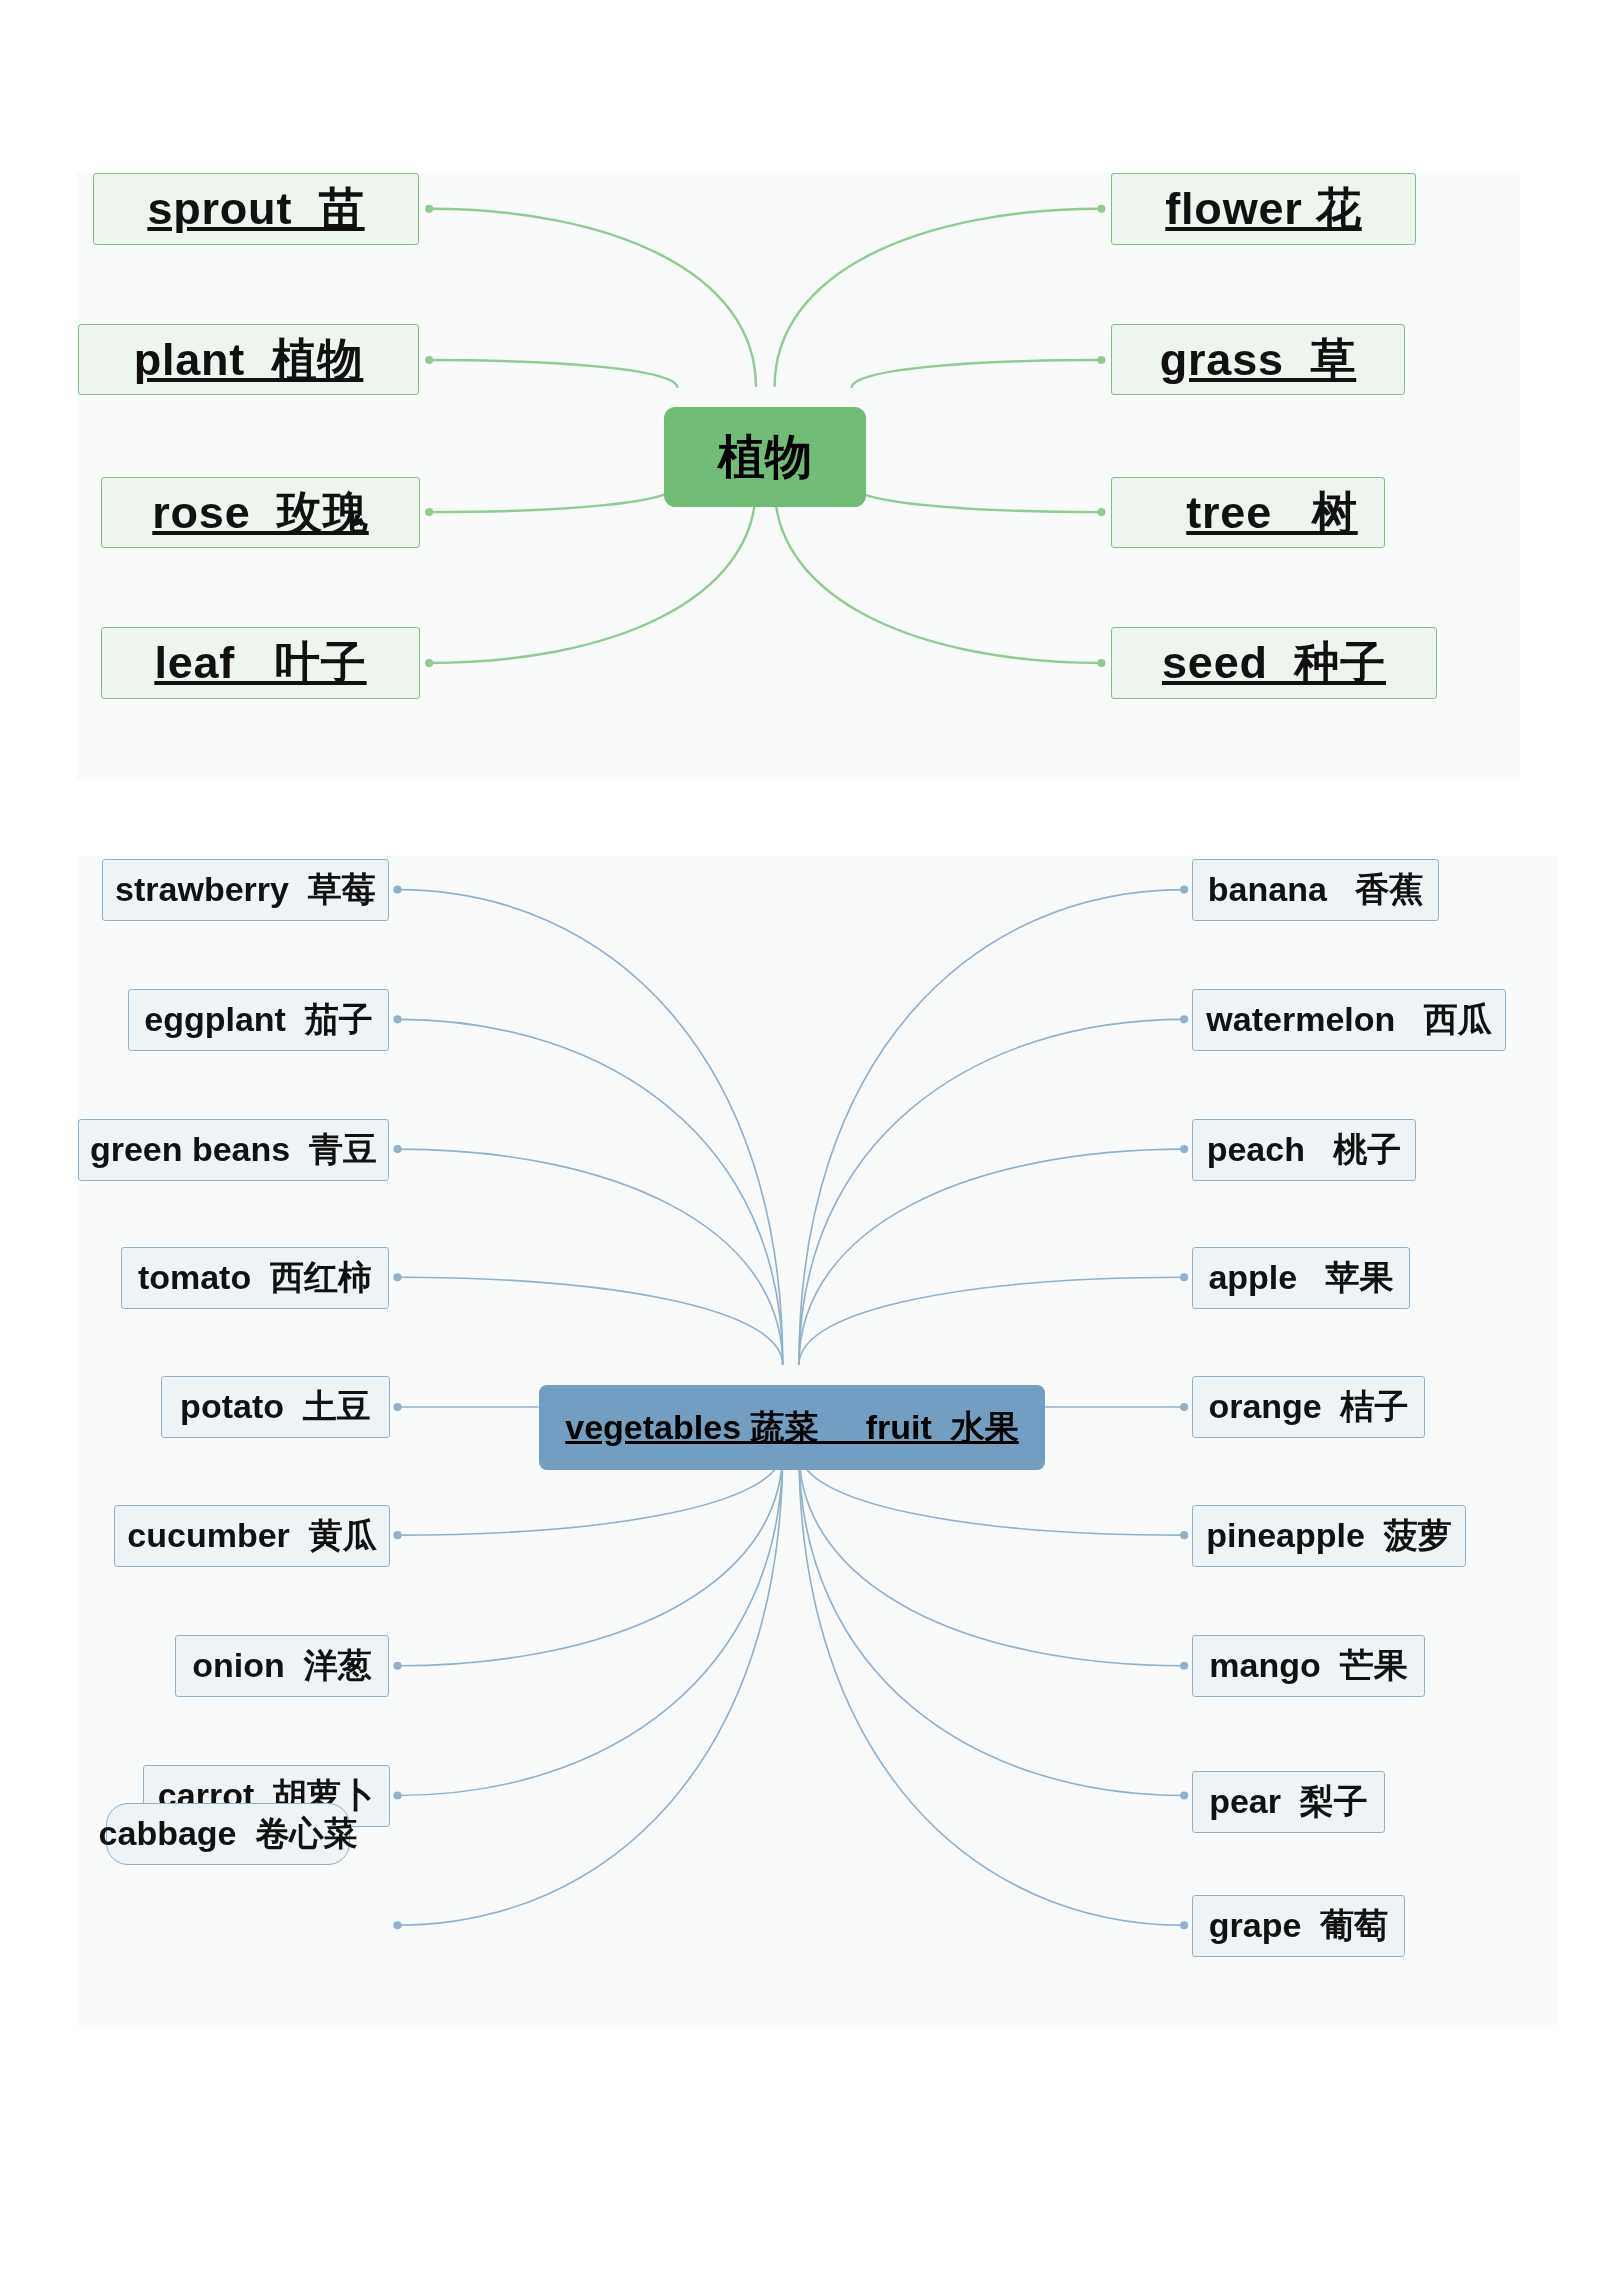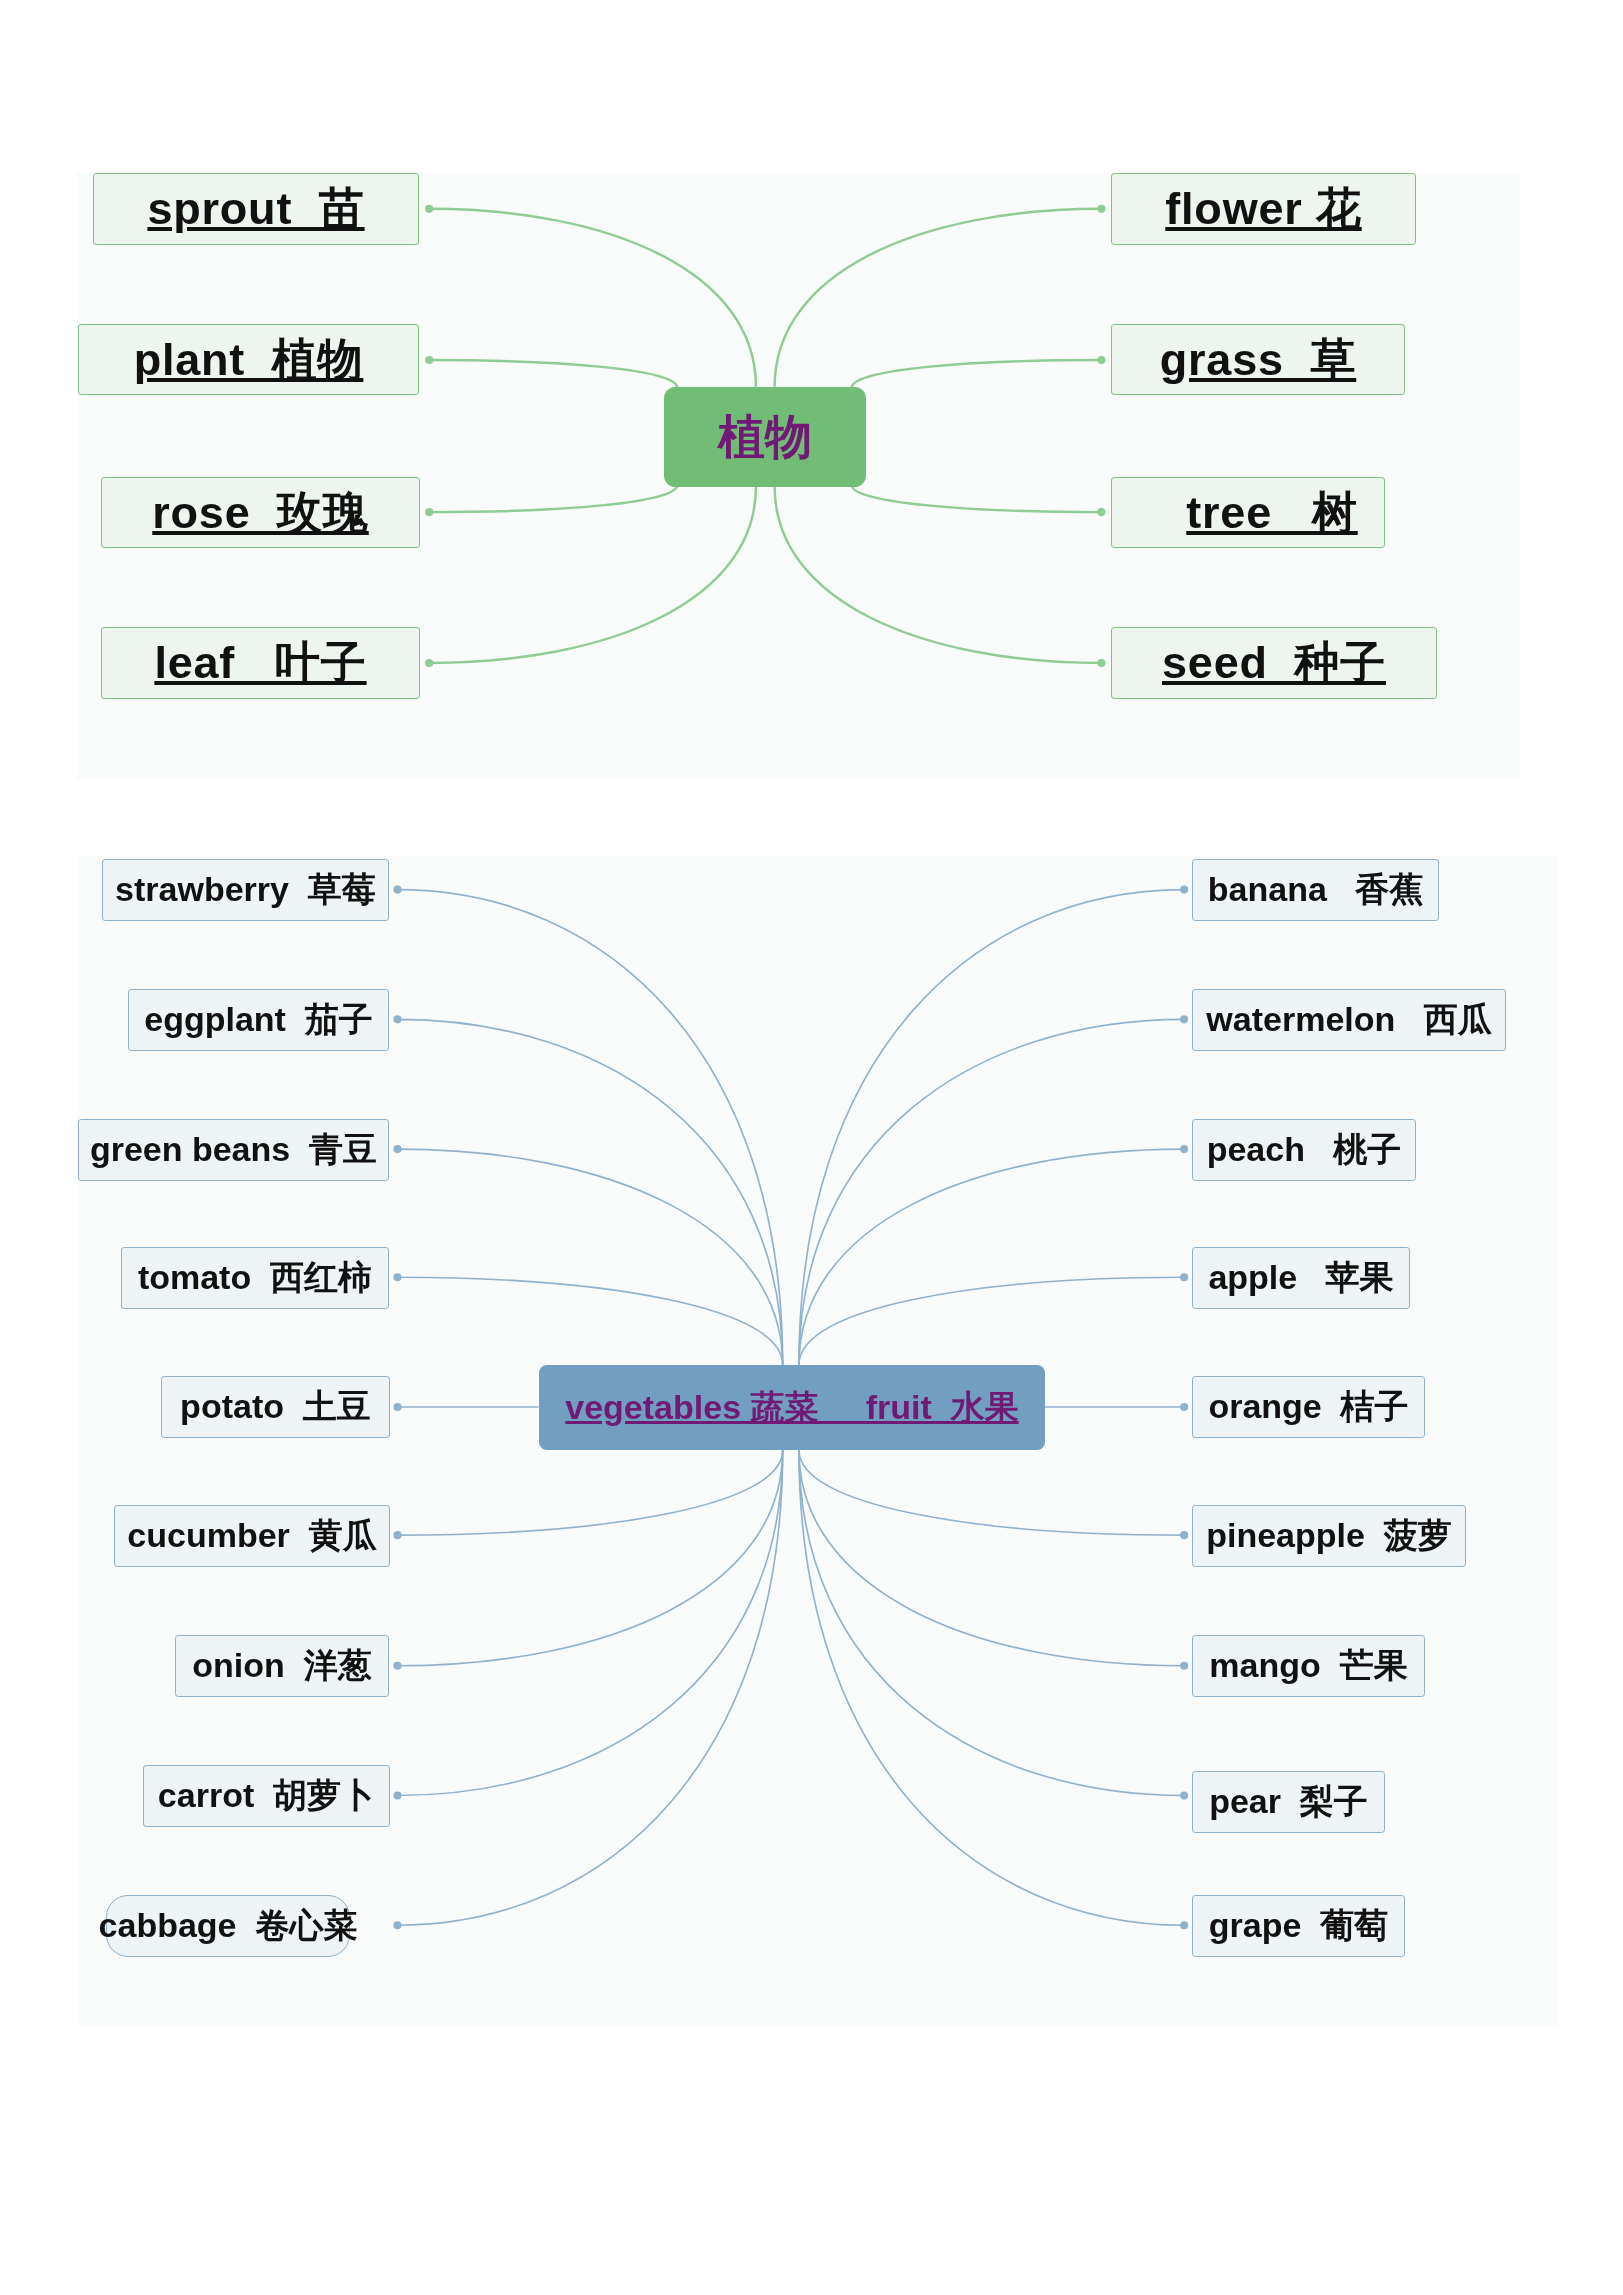--- a/index.html
+++ b/index.html
@@ -2,21 +2,21 @@
 <html style="font-size:13px"><head>
 <meta charset="utf-8">
 <style>
   html,body{margin:0;padding:0;background:#ffffff;}
   body{width:1623px;height:2295px;position:relative;overflow:hidden;font-family:"Liberation Sans","DejaVu Sans",sans-serif;}
   .panel{position:absolute;background:#f9fafa;}
   svg.links{position:absolute;left:0;top:0;}
   .node{position:absolute;box-sizing:border-box;display:flex;align-items:center;justify-content:center;font-weight:bold;color:#111;white-space:pre;border-radius:3.2px;}
   .g-node{background:#eef5ee;border:1.6px solid #7cc17f;font-size:45px;letter-spacing:0.8px;text-decoration:underline;}
   .b-node{background:#eef3f6;border:1.6px solid #8eb0c8;font-size:34px;}
-  .center{position:absolute;display:flex;align-items:center;justify-content:center;color:#701a75;font-weight:bold;white-space:pre;border-radius:11.4px;}
+  .center{position:absolute;display:flex;align-items:center;justify-content:center;color:#000000;font-weight:bold;white-space:pre;border-radius:11.4px;margin-top:20px;}
   .g-center{background:#72bd76;font-size:47px;}
   .b-center{background:#729fc1;font-size:34px;border-radius:8px;}
 </style>
 </head>
 <body>
 
 <div class="panel" style="left:77px;top:173px;width:1443px;height:606px;"></div>
 <div class="panel" style="left:77px;top:856px;width:1481px;height:1169px;"></div>
 
 <svg class="links" width="1623" height="2295" id="links" viewBox="0 0 2001 2830">
@@ -87,21 +87,21 @@
     <div class="node g-node" style="left: 1111px; top: 477px; width: 274px; height: 71px; padding-left: 48px;">tree   树</div>
     <div class="node g-node" style="left: 1111px; top: 627px; width: 326px; height: 72px;">seed  种子</div>
     <div class="node b-node" style="left: 102px; top: 859px; width: 287px; height: 62px;">strawberry  草莓</div>
     <div class="node b-node" style="left: 128px; top: 989px; width: 261px; height: 62px;">eggplant  茄子</div>
     <div class="node b-node" style="left: 78px; top: 1119px; width: 311px; height: 62px;">green beans  青豆</div>
     <div class="node b-node" style="left: 121px; top: 1247px; width: 268px; height: 62px;">tomato  西红柿</div>
     <div class="node b-node" style="left: 161px; top: 1376px; width: 229px; height: 62px;">potato  土豆</div>
     <div class="node b-node" style="left: 114px; top: 1505px; width: 276px; height: 62px;">cucumber  黄瓜</div>
     <div class="node b-node" style="left: 175px; top: 1635px; width: 214px; height: 62px;">onion  洋葱</div>
     <div class="node b-node" style="left: 143px; top: 1765px; width: 247px; height: 62px;">carrot  胡萝卜</div>
-    <div class="node b-node" style="left: 106px; top: 1895px; width: 244px; height: 62px; border-radius: 22px;">cabbage  卷心菜</div>
+    <div class="node b-node" style="left: 106px; top: 1803px; width: 244px; height: 62px; border-radius: 22px;">cabbage  卷心菜</div>
     <div class="node b-node" style="left: 1192px; top: 859px; width: 247px; height: 62px;">banana   香蕉</div>
     <div class="node b-node" style="left: 1192px; top: 989px; width: 314px; height: 62px;">watermelon   西瓜</div>
     <div class="node b-node" style="left: 1192px; top: 1119px; width: 224px; height: 62px;">peach   桃子</div>
     <div class="node b-node" style="left: 1192px; top: 1247px; width: 218px; height: 62px;">apple   苹果</div>
     <div class="node b-node" style="left: 1192px; top: 1376px; width: 233px; height: 62px;">orange  桔子</div>
     <div class="node b-node" style="left: 1192px; top: 1505px; width: 274px; height: 62px;">pineapple  菠萝</div>
     <div class="node b-node" style="left: 1192px; top: 1635px; width: 233px; height: 62px;">mango  芒果</div>
     <div class="node b-node" style="left: 1192px; top: 1765px; width: 193px; height: 62px; margin-top: 6px;">pear  梨子</div>
     <div class="node b-node" style="left: 1192px; top: 1895px; width: 213px; height: 62px;">grape  葡萄</div>
   </div>

